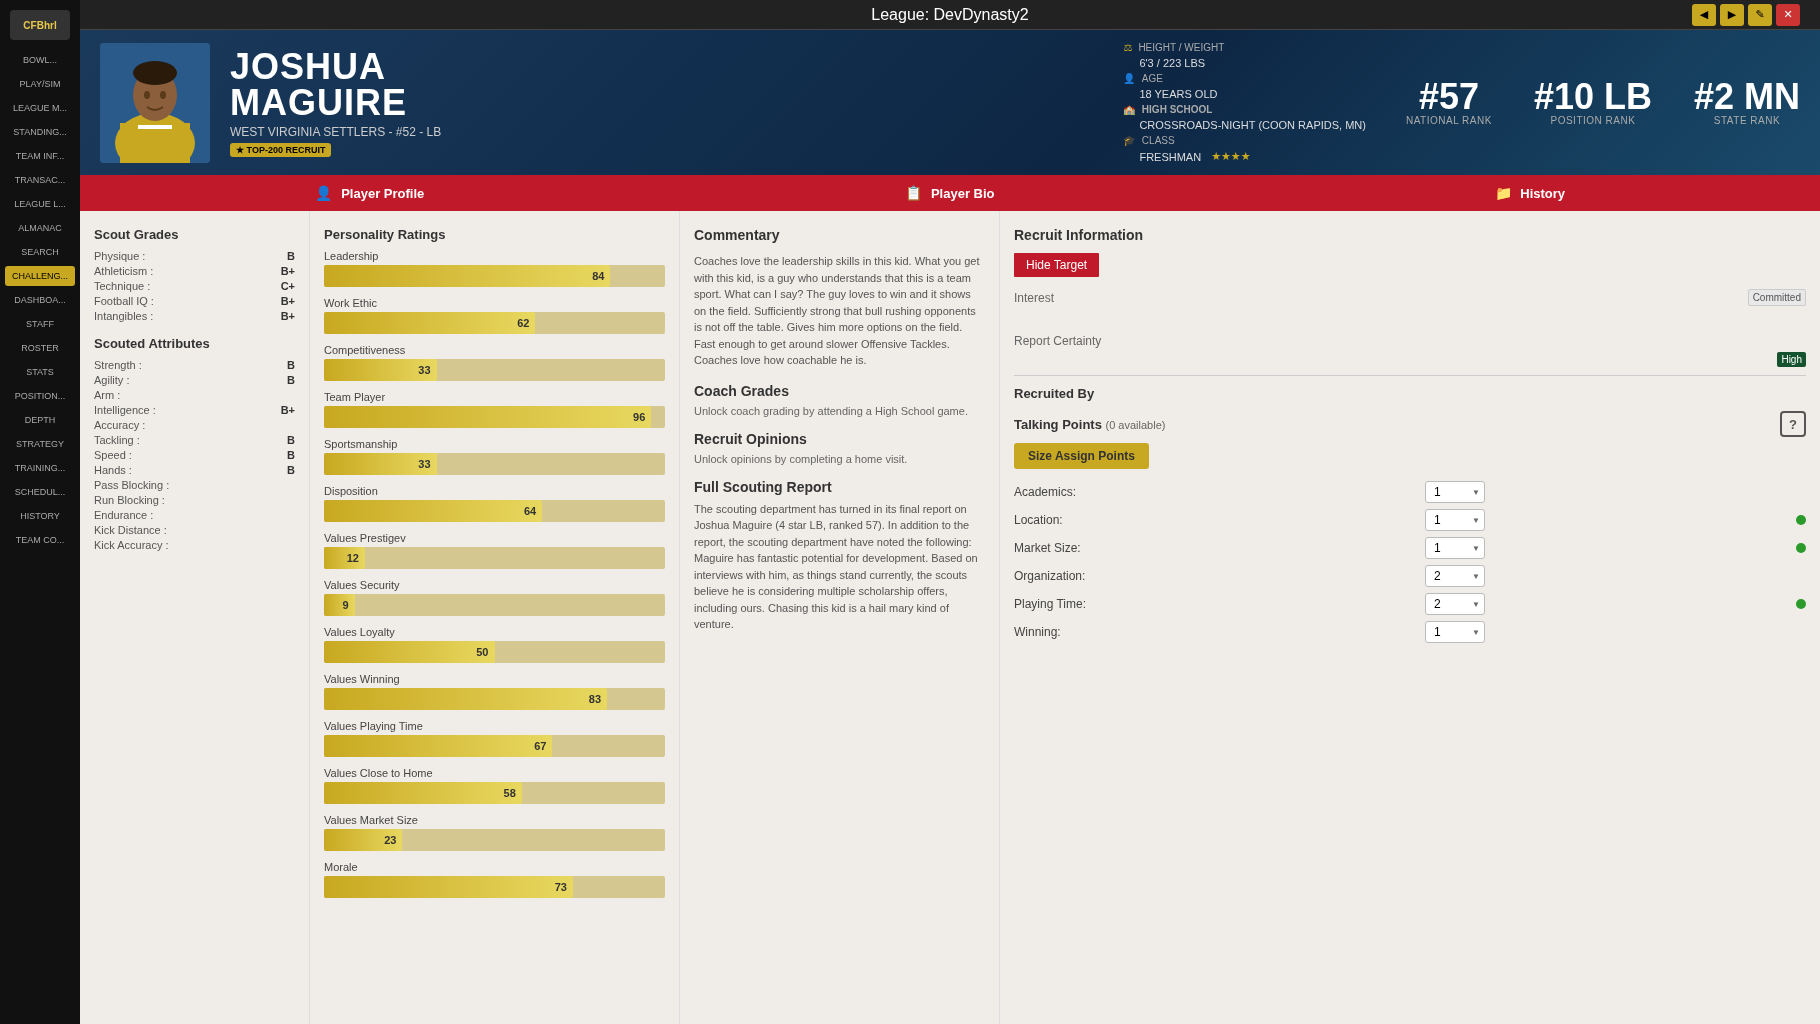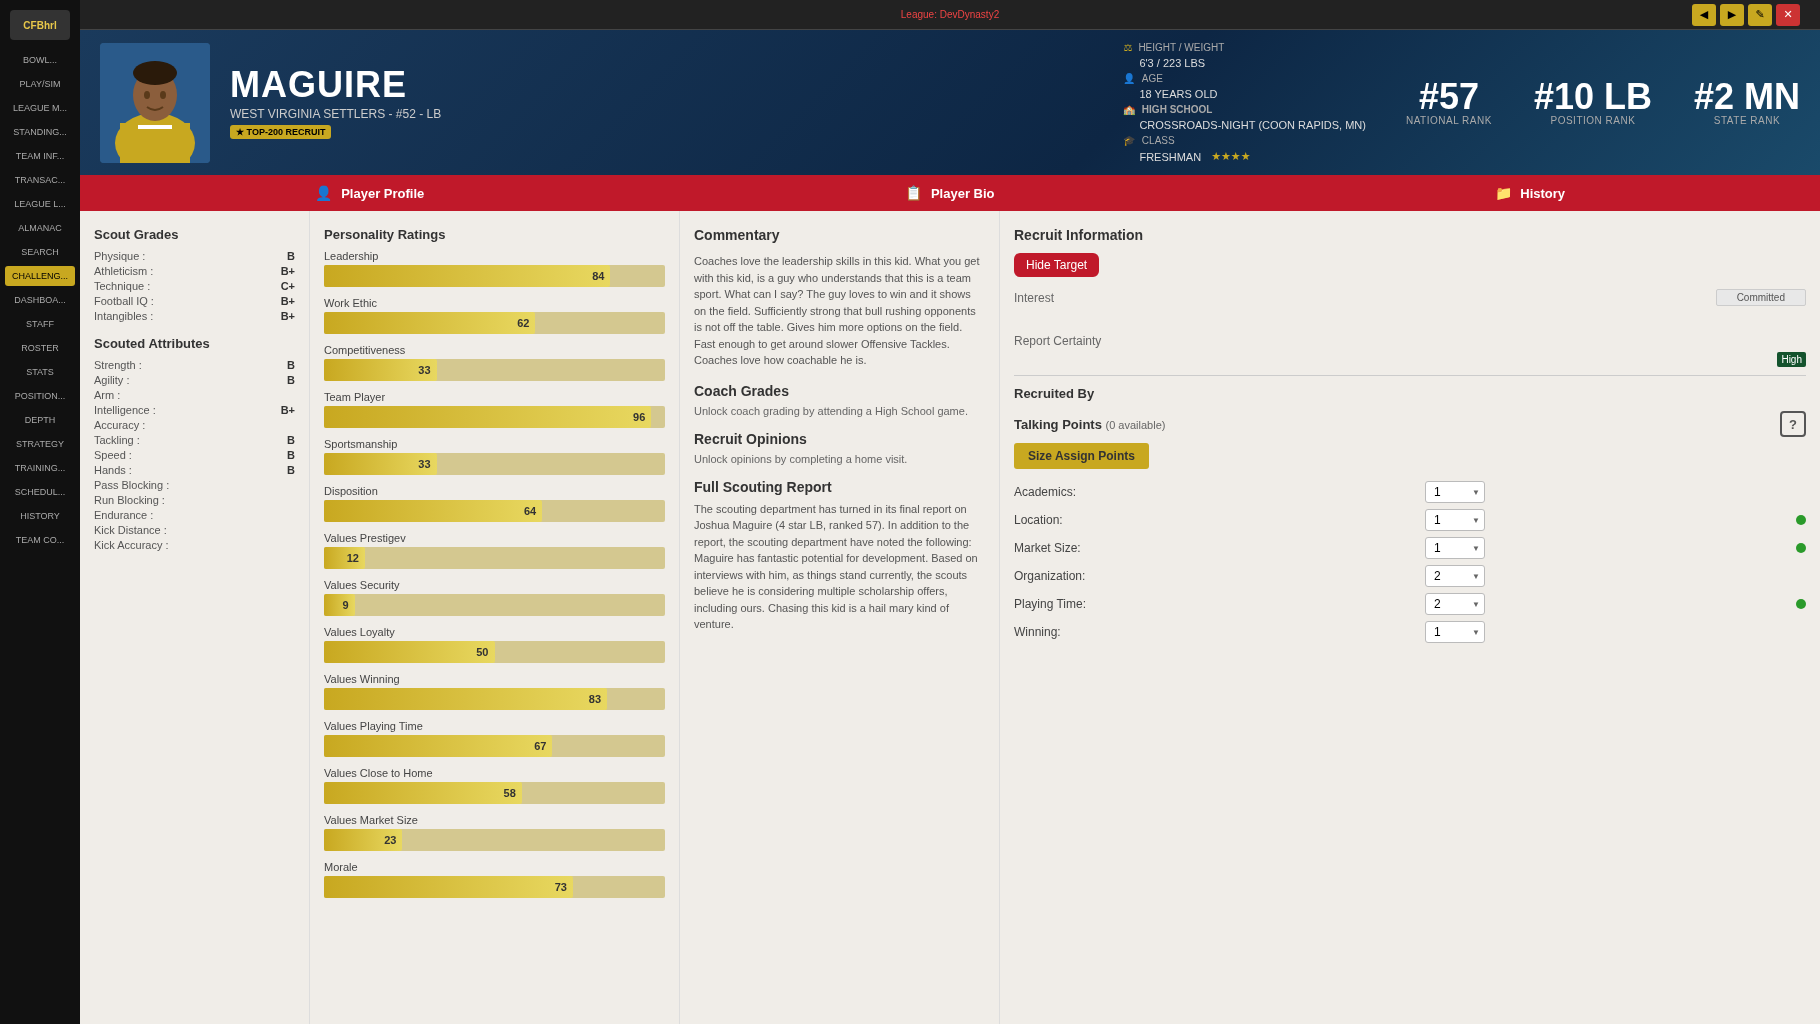--- a/index.html
+++ b/index.html
@@ -57,22 +57,22 @@
       left: 80px; top: 0;
       width: calc(1820px - 80px);
       height: 30px;
       background: #222;
       display: flex;
       align-items: center;
       justify-content: center;
       border-bottom: 1px solid #444;
     }
     .topbar-title {
-      color: #ef4444;
-      font-size: 10px;
+      color: #ffffff;
+      font-size: 16px;
     }
     .topbar-nav {
       position: absolute;
       right: 20px;
       display: flex;
       gap: 4px;
       align-items: center;
     }
     .topbar-nav-btn {
       width: 24px; height: 22px;
@@ -338,37 +338,37 @@
       font-weight: bold;
       color: #333;
       margin-bottom: 10px;
     }
     .hide-target-btn {
       background: #c0192a;
       color: #fff;
       border: none;
       padding: 5px 12px;
       font-size: 12px;
-      border-radius: 6px;
+      border-radius: 1px;
       cursor: pointer;
       margin-bottom: 12px;
     }
     .info-row {
       display: flex;
       justify-content: space-between;
       align-items: center;
       margin-bottom: 8px;
       font-size: 12px;
       color: #444;
     }
     .info-row .info-label { color: #666; }
     .committed-badge {
       background: #e8e8e8;
       border: 1px solid #ccc;
-      padding: 2px 20px;
+      padding: 2px 4px;
       font-size: 10px;
       border-radius: 2px;
       color: #555;
     }
     .high-badge {
       background: #14532d;
       color: #fff;
       padding: 2px 4px;
       font-size: 10px;
       border-radius: 2px;
@@ -512,20 +512,21 @@
 
         <ellipse cx="47" cy="52" rx="3" ry="4" fill="#5a3a1a"></ellipse>
         <ellipse cx="63" cy="52" rx="3" ry="4" fill="#5a3a1a"></ellipse>
         <path d="M47 64 Q55 70 63 64" stroke="#5a3a1a" stroke-width="2" fill="none"></path>
 
         <rect x="38" y="82" width="34" height="4" fill="#fff"></rect>
       </svg>
     </div>
 
     <div class="player-info">
+      <div class="player-name">JOSHUA</div>
       <div class="player-name">MAGUIRE</div>
       <div class="player-team">
         <span>WEST VIRGINIA SETTLERS</span> -
         <span>#52</span> -
         <span>LB</span>
       </div>
       <div class="recruit-badge">★ TOP-200 RECRUIT</div>
     </div>
 
     <div class="player-stats-block">

